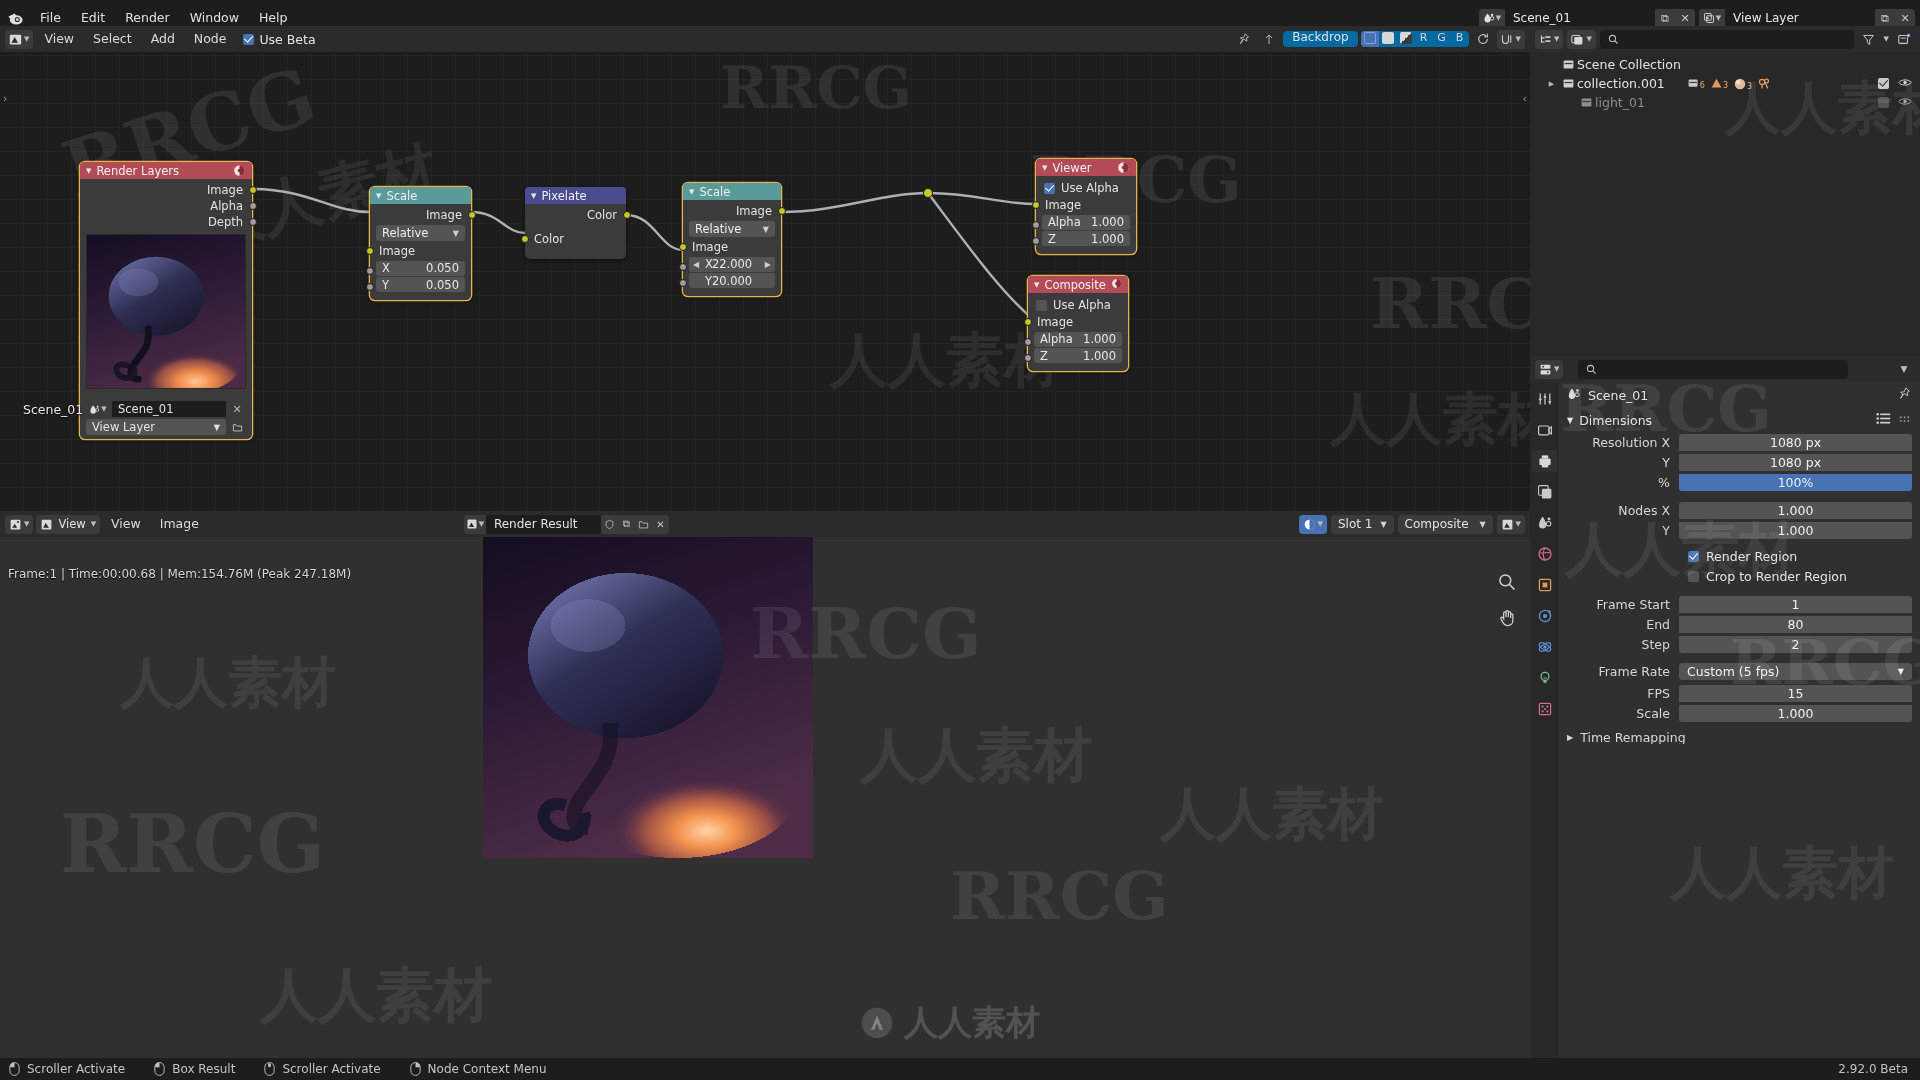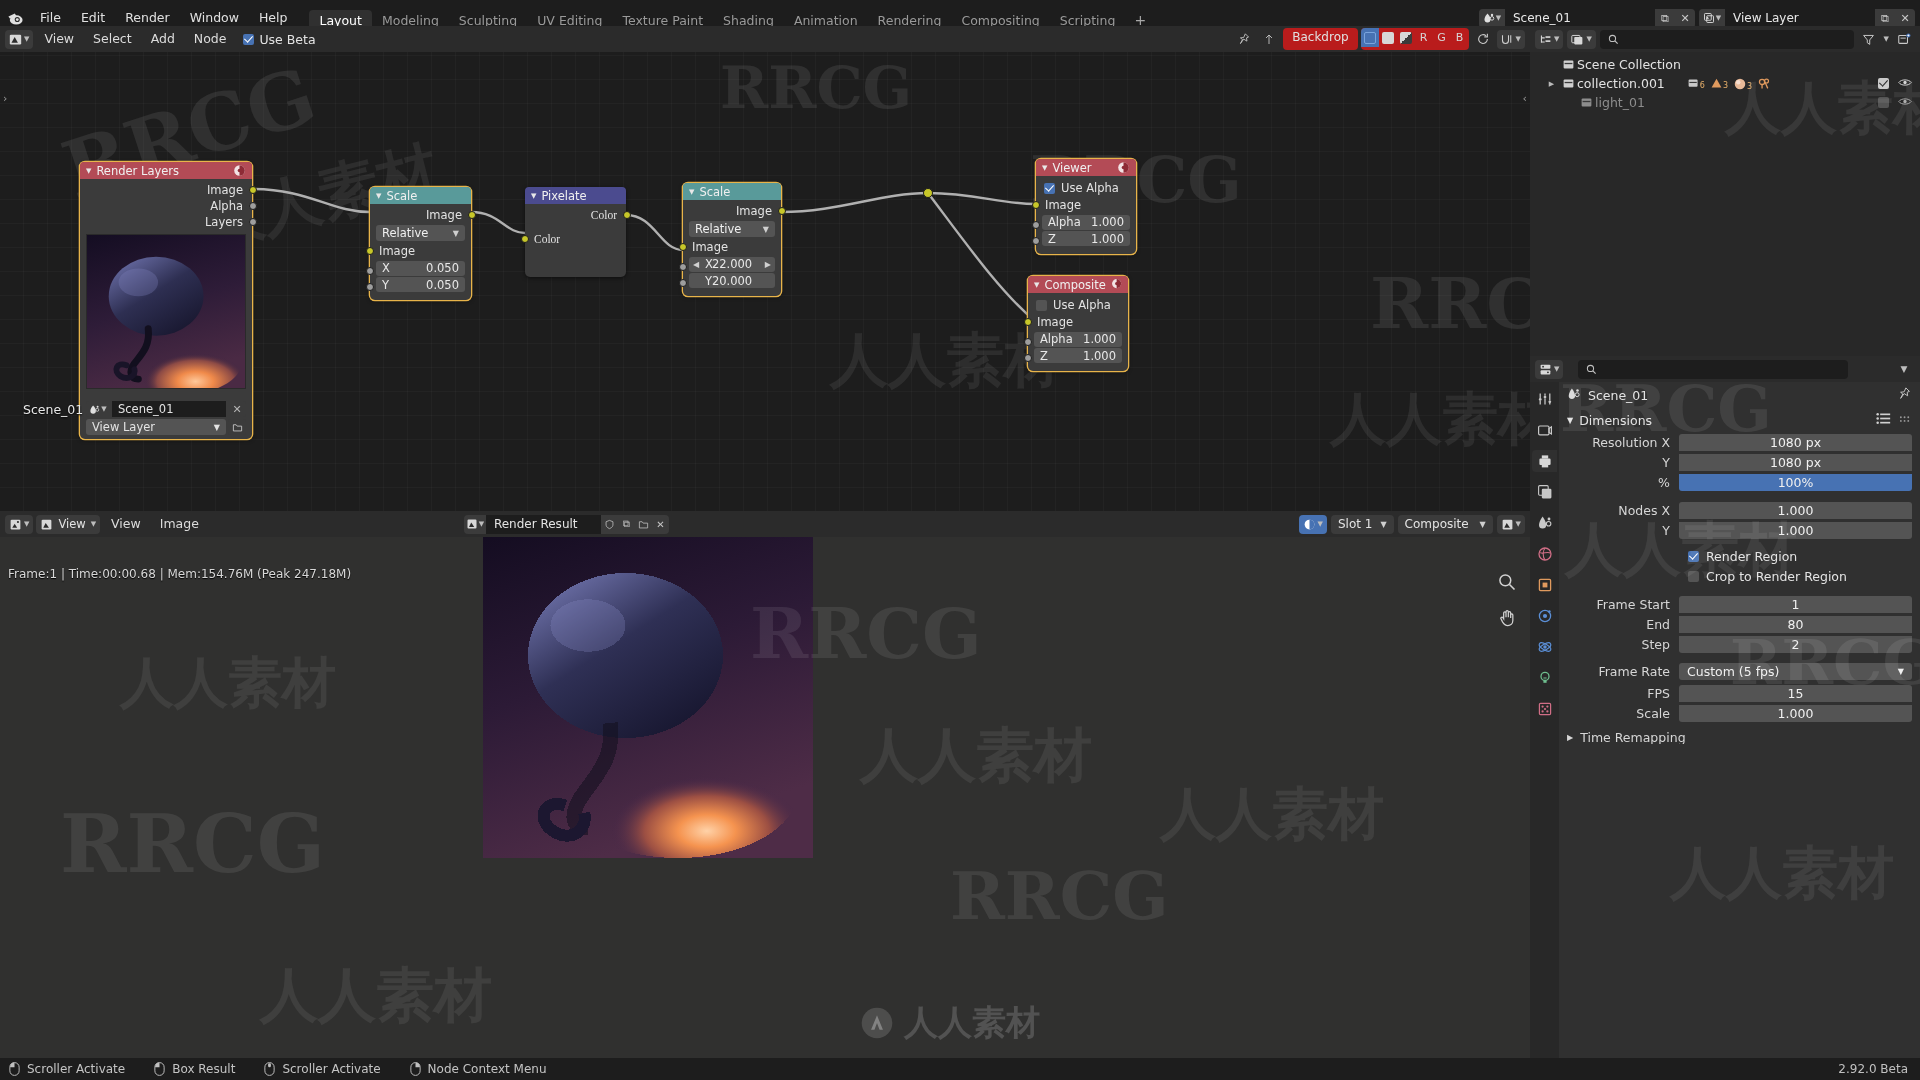--- a/index.html
+++ b/index.html
@@ -56,21 +56,21 @@
   .hdr-menu { padding:0 8px; height:26px; line-height:26px; font-size:12.5px; color:#dcdcdc; }
   .hdr-check { display:flex; align-items:center; gap:5px; padding:0 6px; font-size:12.5px; }
   .cbox { width:11px; height:11px; border-radius:2px; background:#545454; display:inline-block; position:relative; }
   .cbox.on { background:#4772b3; }
   .cbox.on::after {
     content:""; position:absolute; left:3px; top:0px; width:4px; height:7px;
     border:solid #fff; border-width:0 1.6px 1.6px 0; transform:rotate(42deg);
   }
   .ne-hdr-right { margin-left:auto; display:flex; align-items:center; gap:3px; }
   .pin-ic, .up-ic { width:22px; height:22px; display:flex; align-items:center; justify-content:center; color:#c0c0c0; }
-  .backdrop-grp { display:flex; align-items:flex-start; height:22px; background:#b91c1c; border-radius:4px; overflow:hidden; }
+  .backdrop-grp { display:flex; align-items:flex-end; height:16px; background:#0369a1; border-radius:4px; overflow:hidden; }
   .bd-label { padding:0 9px; height:19px; line-height:19px; font-size:12px; color:#e0e0e0; }
   .chan-btn { width:18px; height:19px; display:flex; align-items:center; justify-content:center; font-size:11px; color:#d6d6d6; }
   .chan-btn.act { background:#4772b3; }
   .chan-sq { width:12px; height:12px; border-radius:2px; }
   .snap-grp { display:flex; align-items:center; height:19px; background:#3b3b3b; border-radius:4px; padding:0 4px; gap:3px; }
 
   .ne-canvas {
     position:absolute; left:0; top:26px; width:1530px; height:459px;
     background:
       repeating-linear-gradient(0deg, transparent 0 23px, rgba(255,255,255,0.028) 23px 24px),
@@ -232,33 +232,20 @@
           <circle cx="14.5" cy="13.5" r="2" fill="#e0e0e0"></circle>
           <path d="M2 9 L11 5 L13 8 L4 12 Z" fill="#e0e0e0"></path>
         </svg>
     </div>
     <div class="menu-item">File</div>
     <div class="menu-item">Edit</div>
     <div class="menu-item">Render</div>
     <div class="menu-item">Window</div>
     <div class="menu-item">Help</div>
 
-    <div class="wsp-tabs">
-      <div class="wsp-tab active">Layout</div>
-      <div class="wsp-tab">Modeling</div>
-      <div class="wsp-tab">Sculpting</div>
-      <div class="wsp-tab">UV Editing</div>
-      <div class="wsp-tab">Texture Paint</div>
-      <div class="wsp-tab">Shading</div>
-      <div class="wsp-tab">Animation</div>
-      <div class="wsp-tab">Rendering</div>
-      <div class="wsp-tab">Compositing</div>
-      <div class="wsp-tab">Scripting</div>
-      <div class="wsp-add">+</div>
-    </div>
 
     <div class="topbar-right">
       <div class="scene-widget">
         <div class="sw-icon">
           <svg viewBox="0 0 16 16">
               <path d="M6 2 C3 5 2 8 2 10 a4 4 0 0 0 8 0 c0-2-1-5-4-8z" fill="#e0e0e0"></path>
               <circle cx="12" cy="4" r="1.6" fill="#e0e0e0"></circle>
               <circle cx="12" cy="8.5" r="2.4" fill="none" stroke="#e0e0e0" stroke-width="1.2"></circle>
             </svg>
           <span class="sw-caret">▼</span>
@@ -383,21 +370,21 @@
           <div class="sock-row out">
             <span class="sock img r" style="top:4px;"></span>
             <span>Image</span>
           </div>
           <div class="sock-row out">
             <span class="sock val r" style="top:4px;"></span>
             <span>Alpha</span>
           </div>
           <div class="sock-row out">
             <span class="sock val r" style="top:4px;"></span>
-            <span>Layers</span>
+            <span>Depth</span>
           </div>
           <div class="node-preview" style="height:155px;">
             <svg class="prev-img" viewBox="0 0 160 155" preserveAspectRatio="none">
               <defs>
                 <radialGradient id="rlglow" cx="0.62" cy="0.80" r="0.42">
                   <stop offset="0%" stop-color="#ffc89a"></stop>
                   <stop offset="35%" stop-color="#f08a4a"></stop>
                   <stop offset="75%" stop-color="#8c4a45"></stop>
                   <stop offset="100%" stop-color="#3b2440" stop-opacity="0"></stop>
                 </radialGradient>
@@ -482,21 +469,21 @@
             </div>
           </div>
         </div>
       </div>
 
       <div class="node" style="left:525px; top:135px; width:101px;">
         <div class="node-head" style="background:#4b4b8f;">
           <span class="tri">▼</span>
           <span>Pixelate</span>
         </div>
-        <div class="node-body" style="padding-bottom:30px;font-family:Liberation Serif, serif;">
+        <div class="node-body" style="padding-bottom:12px;">
           <div class="sock-row out">
             <span class="sock col r" style="top:4px;"></span>
             <span>Color</span>
           </div>
           <div class="sock-row in" style="margin-top:8px;">
             <span class="sock col l" style="top:4px;"></span>
             <span>Color</span>
           </div>
         </div>
       </div>

